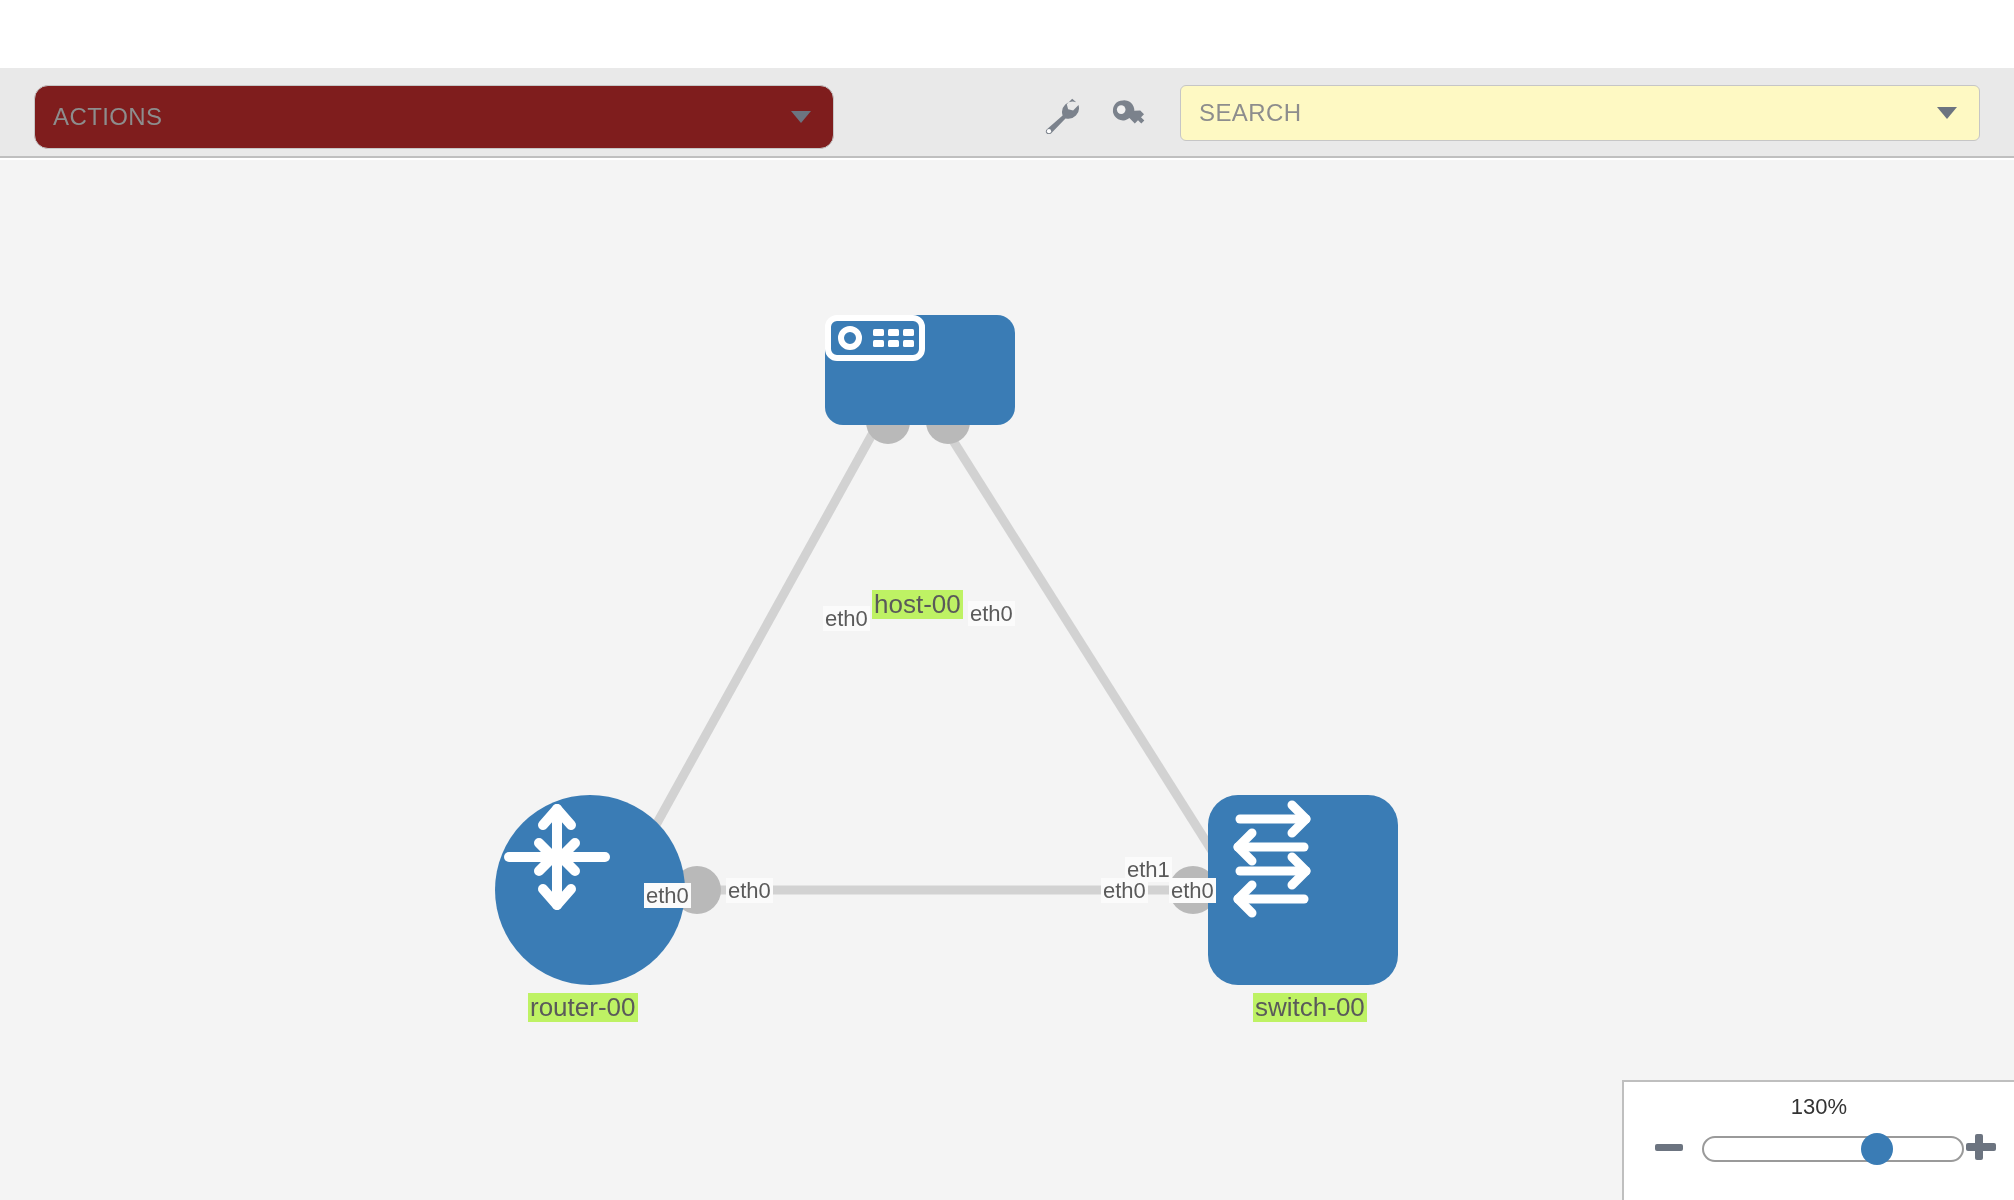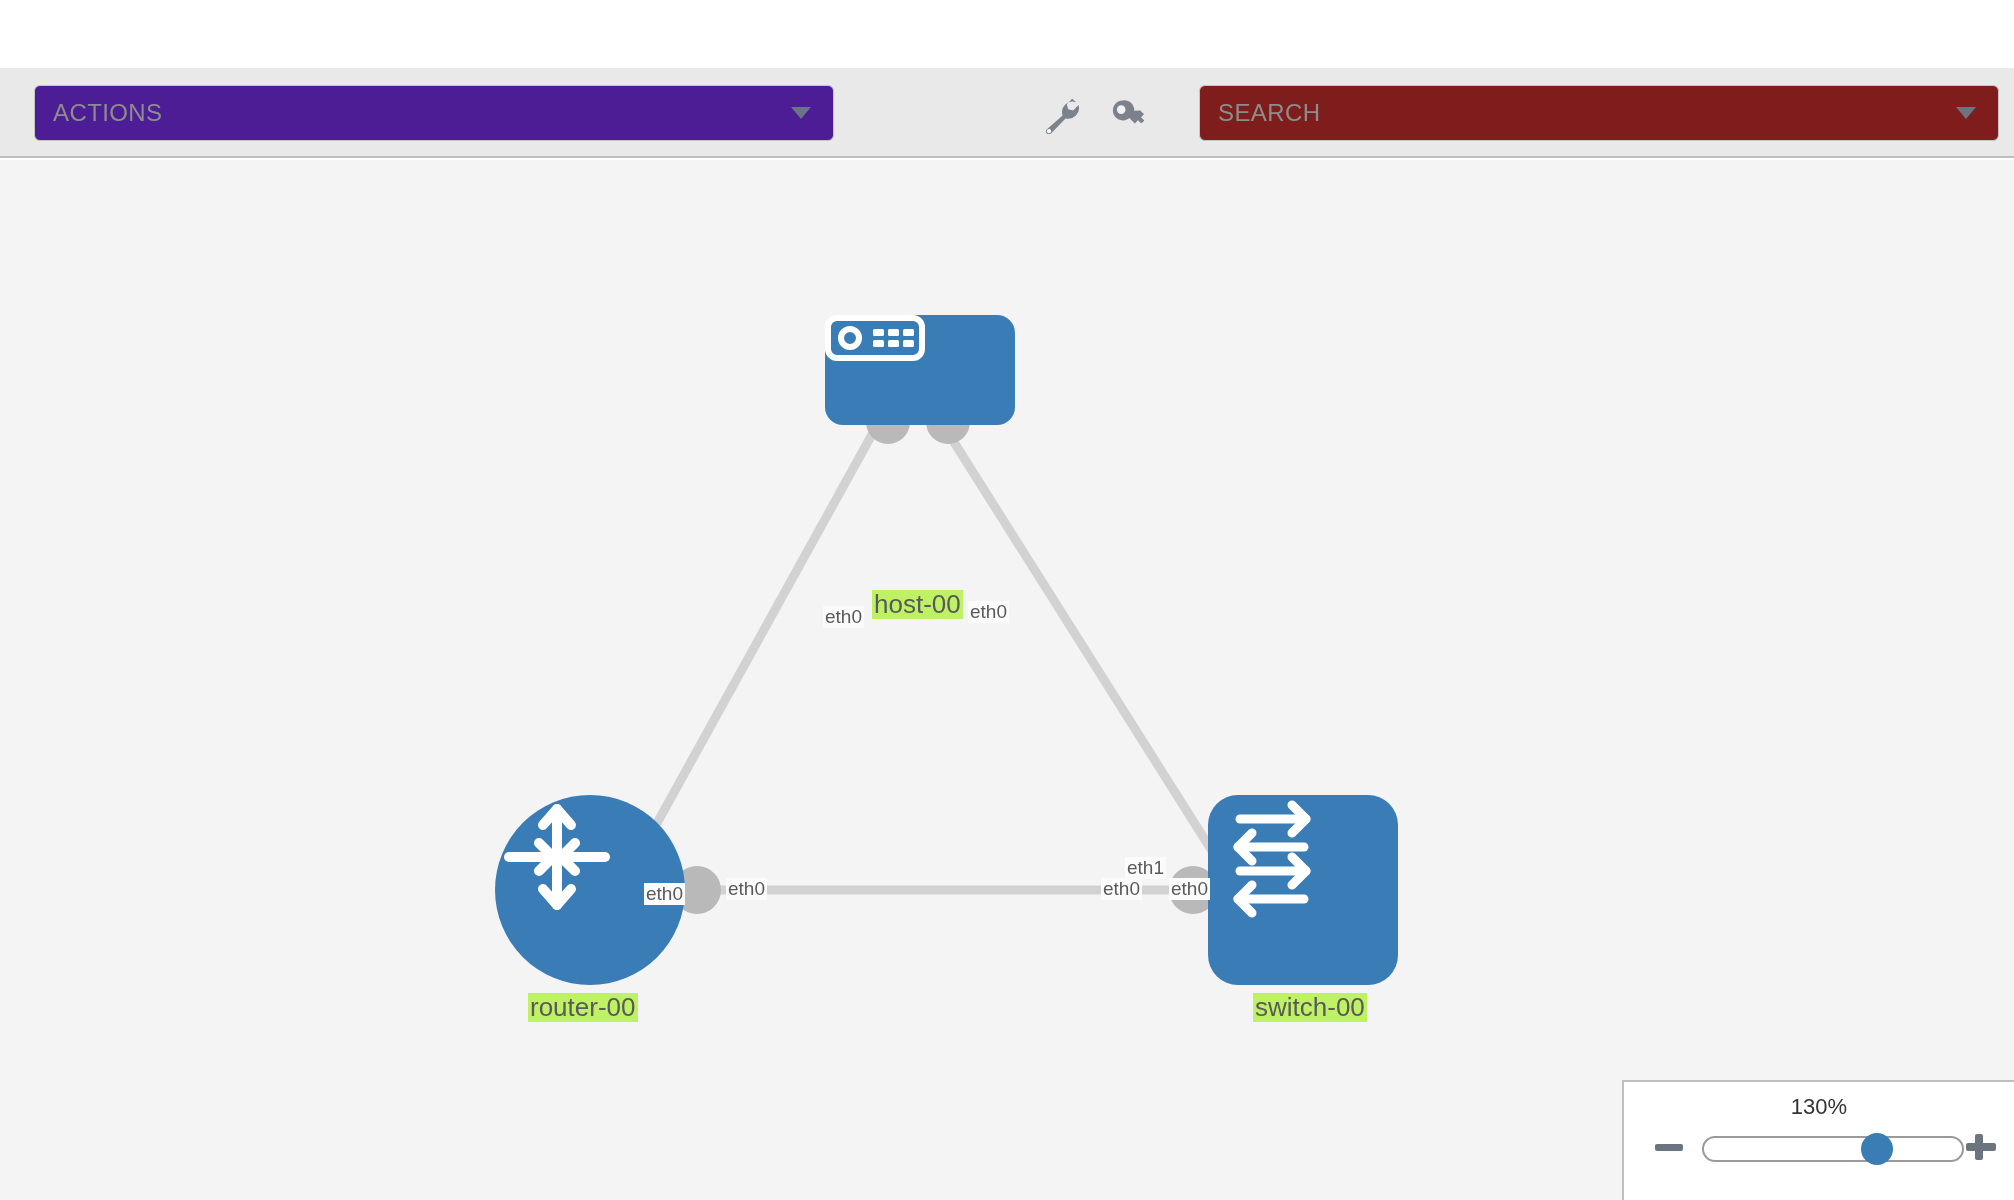--- a/index.html
+++ b/index.html
@@ -57,24 +57,24 @@
   .toolbar {
     position: absolute;
     left: 0; top: 68px;
     width: 2014px; height: 90px;
     background: #e9e9e9;
     border-bottom: 2px solid #bfbfbf;
   }
   .actions-select {
     position: absolute;
     left: 34px; top: 85px;
-    width: 800px; height: 56px;
-    background: #4c1d95;
+    width: 800px; height: 64px;
+    background: #7f1d1d;
     border: 1px solid #c6c6c6;
-    border-radius: 6px;
+    border-radius: 14px;
     cursor: pointer;
   }
   .actions-select .label {
     position: absolute;
     left: 18px; top: 50%;
     transform: translateY(-50%);
     font-size: 24px;
     color: #8d8d8d;
     letter-spacing: 0.4px;
   }
@@ -94,25 +94,24 @@
     cursor: pointer;
   }
   .tool-icon.wrench { left: 1040px; }
   .tool-icon.key    { left: 1108px; }
   .tool-icon svg { display: block; }
 
   .search-box {
     position: absolute;
     left: 1180px; top: 85px;
     width: 800px; height: 56px;
-    background: #7f1d1d;
+    background: #fef9c3;
     border: 1px solid #c6c6c6;
     border-radius: 6px;
     cursor: text;
-    margin-left: 19px;
   }
   .search-box .label {
     position: absolute;
     left: 18px; top: 50%;
     transform: translateY(-50%);
     font-size: 24px;
     color: #8d8d8d;
     letter-spacing: 0.4px;
   }
 
@@ -138,21 +137,21 @@
     position: absolute;
     font-size: 26px;
     color: #5a5a5a;
     background: #bef264;
     white-space: nowrap;
     padding: 0 2px;
     line-height: 1.1;
   }
   .edge-label {
     position: absolute;
-    font-size: 19px;
+    font-size: 22px;
     color: #5a5a5a;
     background: #fbfbfb;
     white-space: nowrap;
     padding: 0 2px;
     line-height: 1.15;
   }
 
   
   .zoom-panel {
     position: absolute;

